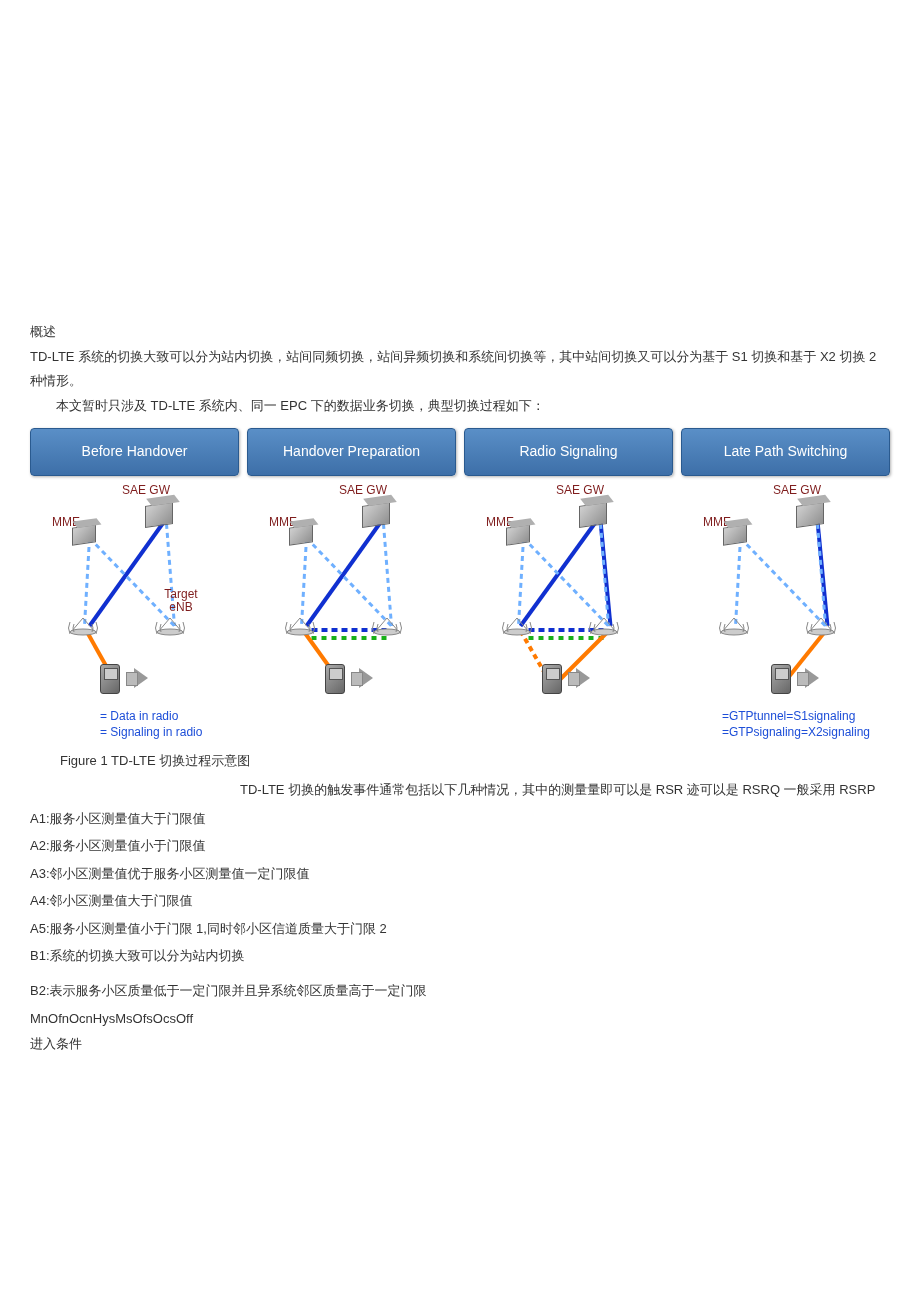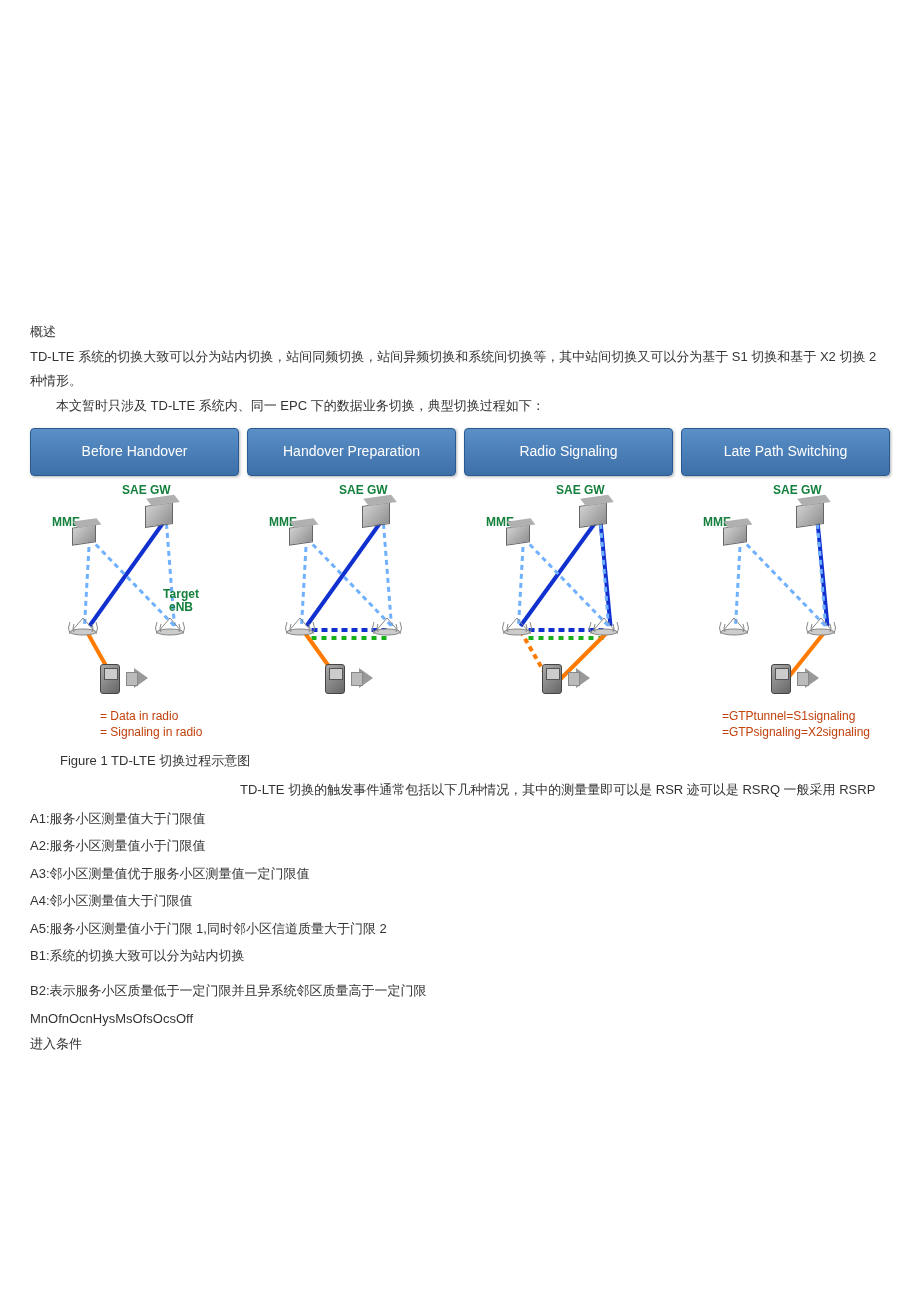--- a/index.html
+++ b/index.html
@@ -49,24 +49,23 @@
     }
     .diagram {
       position: relative;
       width: 100%;
       height: 230px;
     }
     .node-label {
       position: absolute;
       font-family: Arial, sans-serif;
       font-size: 12px;
-      color: #15803d;
+      color: #7f1d1d;
       text-align: center;
       line-height: 1.1;
-      font-weight: bold;
     }
     .sae-box {
       position: absolute;
       width: 28px;
       height: 22px;
       background: linear-gradient(135deg, #d0d0d0, #909090);
       border: 1px solid #666;
       transform: skewY(-8deg);
       top: 28px;
     }
@@ -145,21 +144,21 @@
       width: 100%;
       height: 100%;
       pointer-events: none;
     }
     .legend-block {
       display: flex;
       justify-content: space-between;
       font-family: Arial, sans-serif;
       font-size: 12px;
       padding: 2px 20px 8px 70px;
-      color: #c2410c;
+      color: #1d4ed8;
     }
     .legend-left, .legend-right { line-height: 1.4; }
     .fig-caption {
       font-family: Arial, "SimSun", sans-serif;
       font-size: 13px;
       padding-left: 30px;
     }
     .center-line {
       text-align: center;
       margin-top: 4px;

